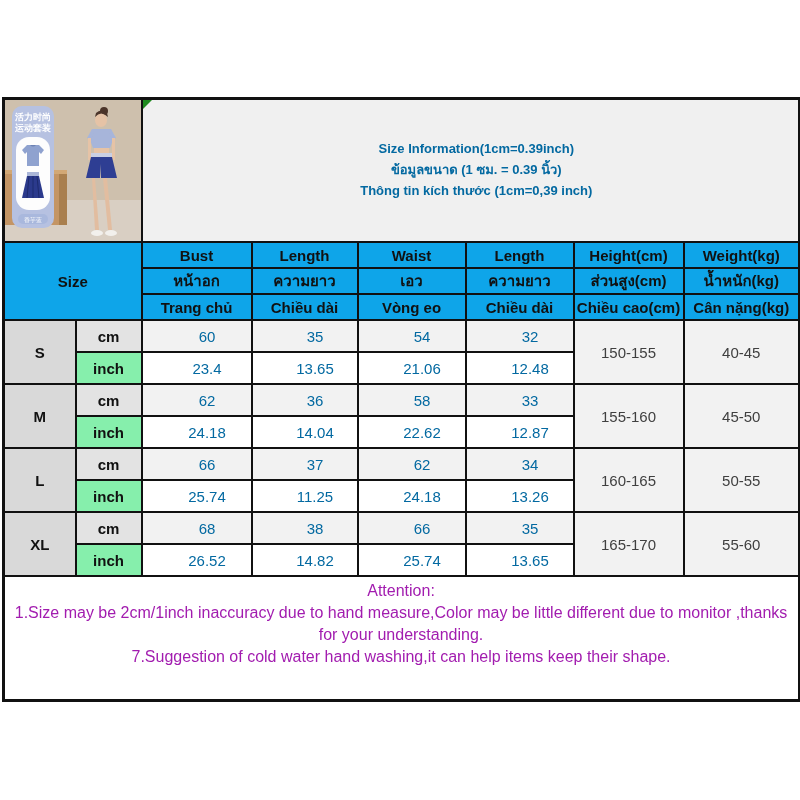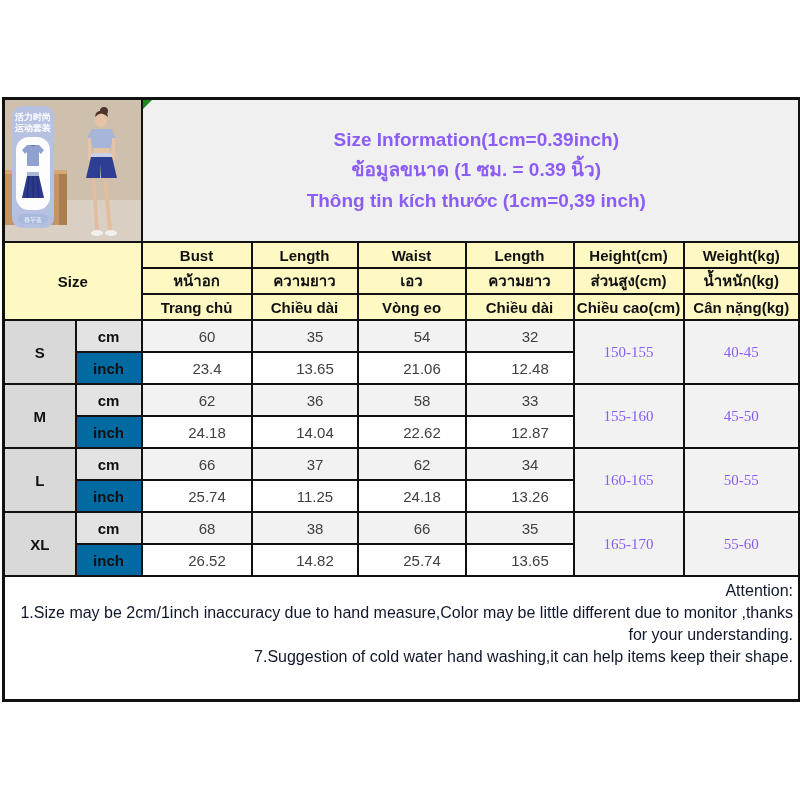--- a/index.html
+++ b/index.html
@@ -19,49 +19,49 @@
     table-layout: fixed;
     border: 3px solid #111;
   }
   td { border: 2px solid #111; text-align: center; vertical-align: middle; overflow: hidden; }
 
   
   td.img-cell { padding: 0; height: 141px; background: #cec0ad; }
   td.img-cell svg { display: block; }
   td.title-cell { background: #f0f0f0; position: relative; }
   .title-block { line-height: 1.6; }
-  .title-line { font-weight: bold; font-size: 19px; color: #8b5cf6; padding-left: 12px; }
+  .title-line { font-weight: bold; font-size: 13px; color: #0369a1; padding-left: 12px; }
   .corner-green {
     position: absolute; top: 0; left: 0;
     width: 0; height: 0;
     border-top: 9px solid #1f8a1f;
     border-right: 9px solid transparent;
   }
 
   
-  tr.hdr td { background: #fef9c3; font-weight: bold; font-size: 15px; height: 26px; }
+  tr.hdr td { background: #0ea5e9; font-weight: bold; font-size: 15px; height: 26px; }
   td.size-big { background: #d9d9d9; font-weight: bold; font-size: 30px; }
 
   
   tr.data-row td { height: 32px; font-size: 15px; }
   td.size-cell { background: #d9d9d9; font-weight: bold; font-size: 16px; }
   td.unit-cell { font-weight: bold; }
   td.unit-cm  { background: #e3e3e3; margin-top: 8px; }
-  td.unit-inch{ background: #0369a1; }
-  td.val { color: #404040; padding-left: 21px; }
+  td.unit-inch{ background: #86efac; }
+  td.val { color: #0369a1; padding-left: 21px; }
   tr.cm-row td.val { background: #f2f2f2; }
   tr.inch-row td.val { background: #ffffff; margin-top: 38px; }
-  td.range { background: #f2f2f2; color: #8b5cf6; font-family: Liberation Serif, serif; }
+  td.range { background: #f2f2f2; color: #404040; }
 
   
   td.attention {
     height: 124px; background: #ffffff;
-    text-align: right; vertical-align: top;
+    text-align: center; vertical-align: top;
     padding: 3px 5px 0 4px;
-    font-size: 16px; line-height: 1.38; color: #0f172a;
+    font-size: 16px; line-height: 1.38; color: #a21caf;
   }
 </style>
 </head>
 <body>
 
 <div class="page">
   <table class="size-table">
     <colgroup>
       <col style="width:72px">
         <col style="width:66px">

